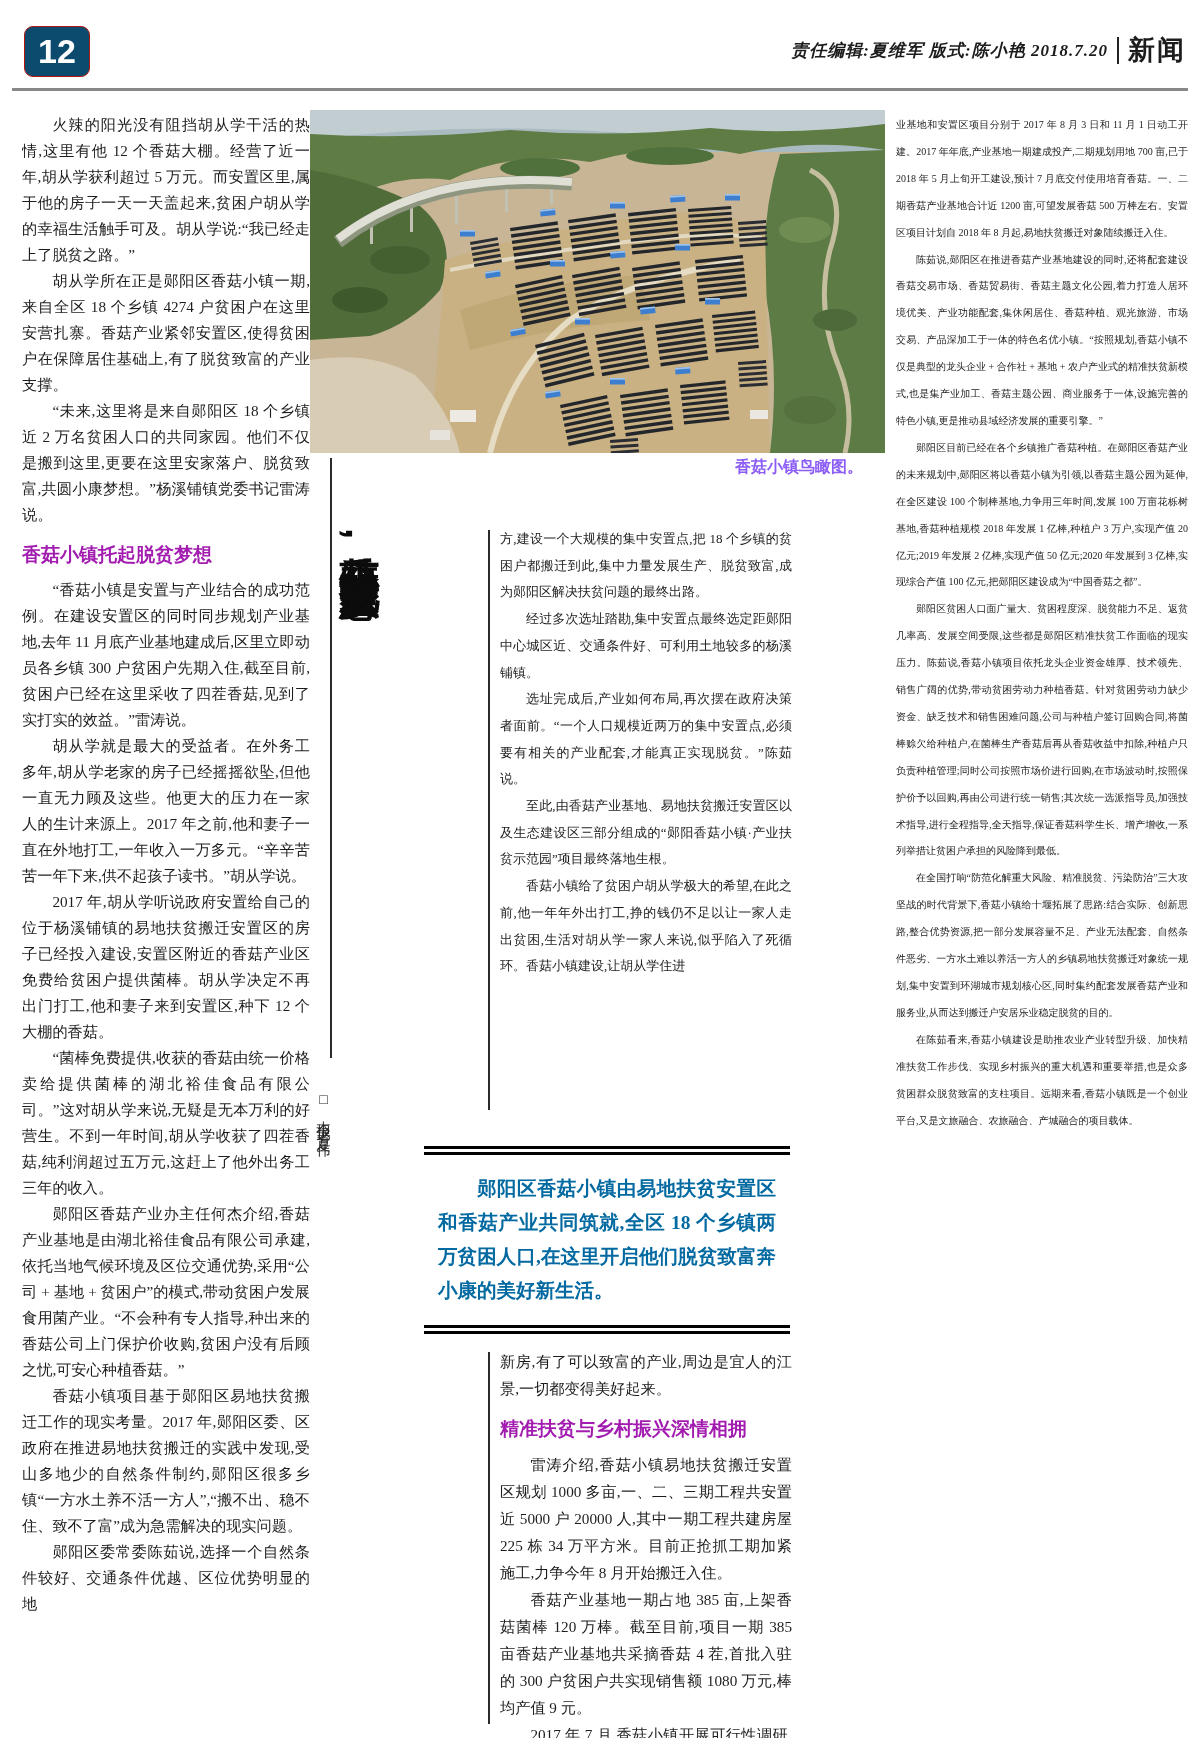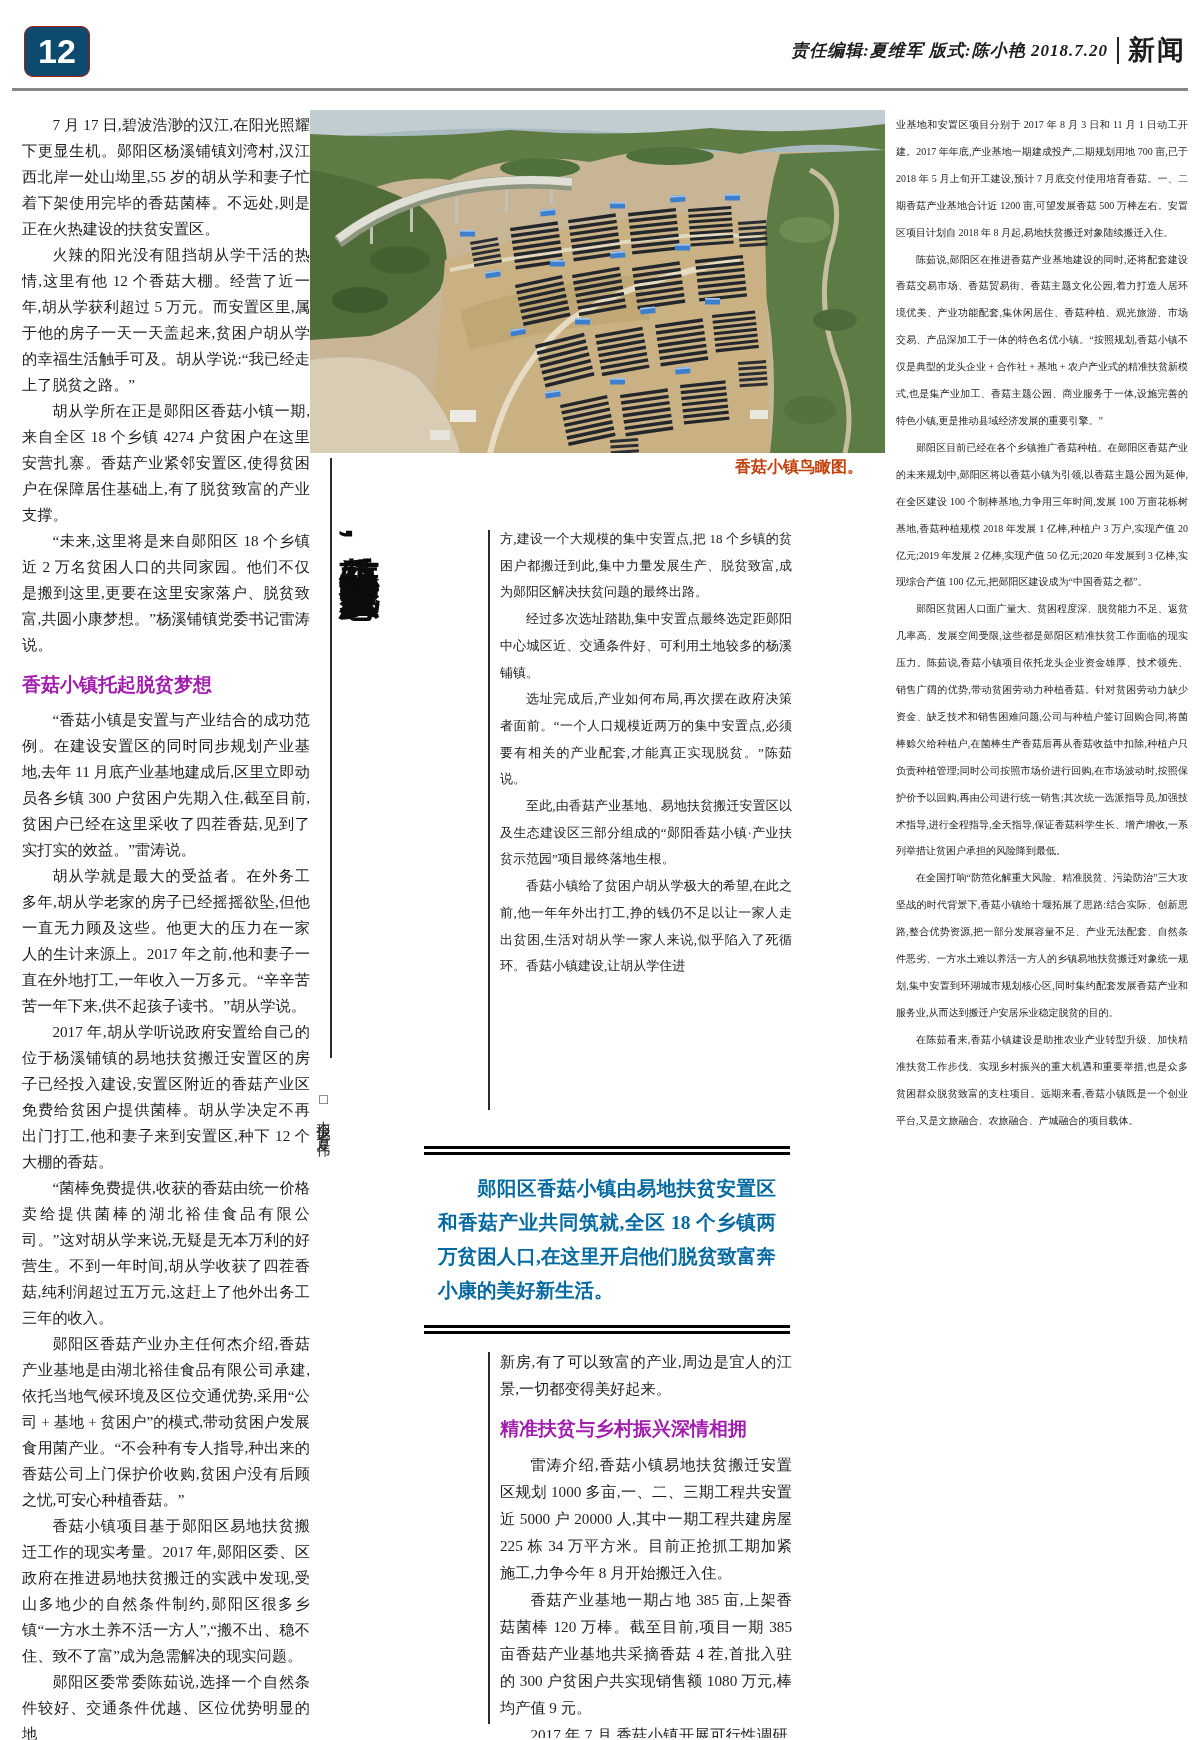--- a/index.html
+++ b/index.html
@@ -32,21 +32,21 @@
   .vrule{position:absolute;width:2px;background:#2b2b2b;}
   #vr-left{left:330px;top:458px;height:600px;}
   #vr-mid-top{left:488px;top:530px;height:580px;}
   #vr-mid-bot{left:488px;top:1352px;height:372px;}
 
   
   .photo{position:absolute;left:310px;top:110px;width:575px;height:343px;overflow:hidden;}
   .photo svg{display:block;}
   .caption{position:absolute;left:310px;top:457px;width:575px;text-align:right;
            padding-right:22px;box-sizing:border-box;
-           font:bold 16px "Liberation Sans","DejaVu Sans",sans-serif;color:#c2410c;}
+           font:bold 16px "Liberation Sans","DejaVu Sans",sans-serif;color:#8b5cf6;}
 
   
   .headline-v{position:absolute;left:334px;top:524px;height:590px;width:54px;
               writing-mode:vertical-rl;font:900 40px "Liberation Sans","DejaVu Sans",sans-serif;
               letter-spacing:1px;color:#0c0c0c;}
   .byline-v{position:absolute;left:314px;top:1092px;height:170px;writing-mode:vertical-rl;
             font:14px "Liberation Serif",serif;letter-spacing:3px;color:#222;}
 
   
   .sumbox{position:absolute;left:424px;top:1146px;width:366px;box-sizing:border-box;
@@ -171,21 +171,20 @@
       <rect x="440" y="300" width="18" height="9" fill="#e9e7df"></rect>
     </svg>
   </div>
   <div class="caption">香菇小镇鸟瞰图。</div>
 
   <div class="vrule" id="vr-left"></div>
   <div class="headline-v">香菇小镇,托起脱贫致富大梦想</div>
   <div class="byline-v">□本报记者 夏伟</div>
 
   <div class="col col-left">
-    <p>7 月 17 日,碧波浩渺的汉江,在阳光照耀下更显生机。郧阳区杨溪铺镇刘湾村,汉江西北岸一处山坳里,55 岁的胡从学和妻子忙着下架使用完毕的香菇菌棒。不远处,则是正在火热建设的扶贫安置区。</p>
     <p>火辣的阳光没有阻挡胡从学干活的热情,这里有他 12 个香菇大棚。经营了近一年,胡从学获利超过 5 万元。而安置区里,属于他的房子一天一天盖起来,贫困户胡从学的幸福生活触手可及。胡从学说:“我已经走上了脱贫之路。”</p>
     <p>胡从学所在正是郧阳区香菇小镇一期,来自全区 18 个乡镇 4274 户贫困户在这里安营扎寨。香菇产业紧邻安置区,使得贫困户在保障居住基础上,有了脱贫致富的产业支撑。</p>
     <p>“未来,这里将是来自郧阳区 18 个乡镇近 2 万名贫困人口的共同家园。他们不仅是搬到这里,更要在这里安家落户、脱贫致富,共圆小康梦想。”杨溪铺镇党委书记雷涛说。</p>
     <h3 class="subhead">香菇小镇托起脱贫梦想</h3>
     <p>“香菇小镇是安置与产业结合的成功范例。在建设安置区的同时同步规划产业基地,去年 11 月底产业基地建成后,区里立即动员各乡镇 300 户贫困户先期入住,截至目前,贫困户已经在这里采收了四茬香菇,见到了实打实的效益。”雷涛说。</p>
     <p>胡从学就是最大的受益者。在外务工多年,胡从学老家的房子已经摇摇欲坠,但他一直无力顾及这些。他更大的压力在一家人的生计来源上。2017 年之前,他和妻子一直在外地打工,一年收入一万多元。“辛辛苦苦一年下来,供不起孩子读书。”胡从学说。</p>
     <p>2017 年,胡从学听说政府安置给自己的位于杨溪铺镇的易地扶贫搬迁安置区的房子已经投入建设,安置区附近的香菇产业区免费给贫困户提供菌棒。胡从学决定不再出门打工,他和妻子来到安置区,种下 12 个大棚的香菇。</p>
     <p>“菌棒免费提供,收获的香菇由统一价格卖给提供菌棒的湖北裕佳食品有限公司。”这对胡从学来说,无疑是无本万利的好营生。不到一年时间,胡从学收获了四茬香菇,纯利润超过五万元,这赶上了他外出务工三年的收入。</p>
     <p>郧阳区香菇产业办主任何杰介绍,香菇产业基地是由湖北裕佳食品有限公司承建,依托当地气候环境及区位交通优势,采用“公司 + 基地 + 贫困户”的模式,带动贫困户发展食用菌产业。“不会种有专人指导,种出来的香菇公司上门保护价收购,贫困户没有后顾之忧,可安心种植香菇。”</p>
     <p>香菇小镇项目基于郧阳区易地扶贫搬迁工作的现实考量。2017 年,郧阳区委、区政府在推进易地扶贫搬迁的实践中发现,受山多地少的自然条件制约,郧阳区很多乡镇“一方水土养不活一方人”,“搬不出、稳不住、致不了富”成为急需解决的现实问题。</p>

